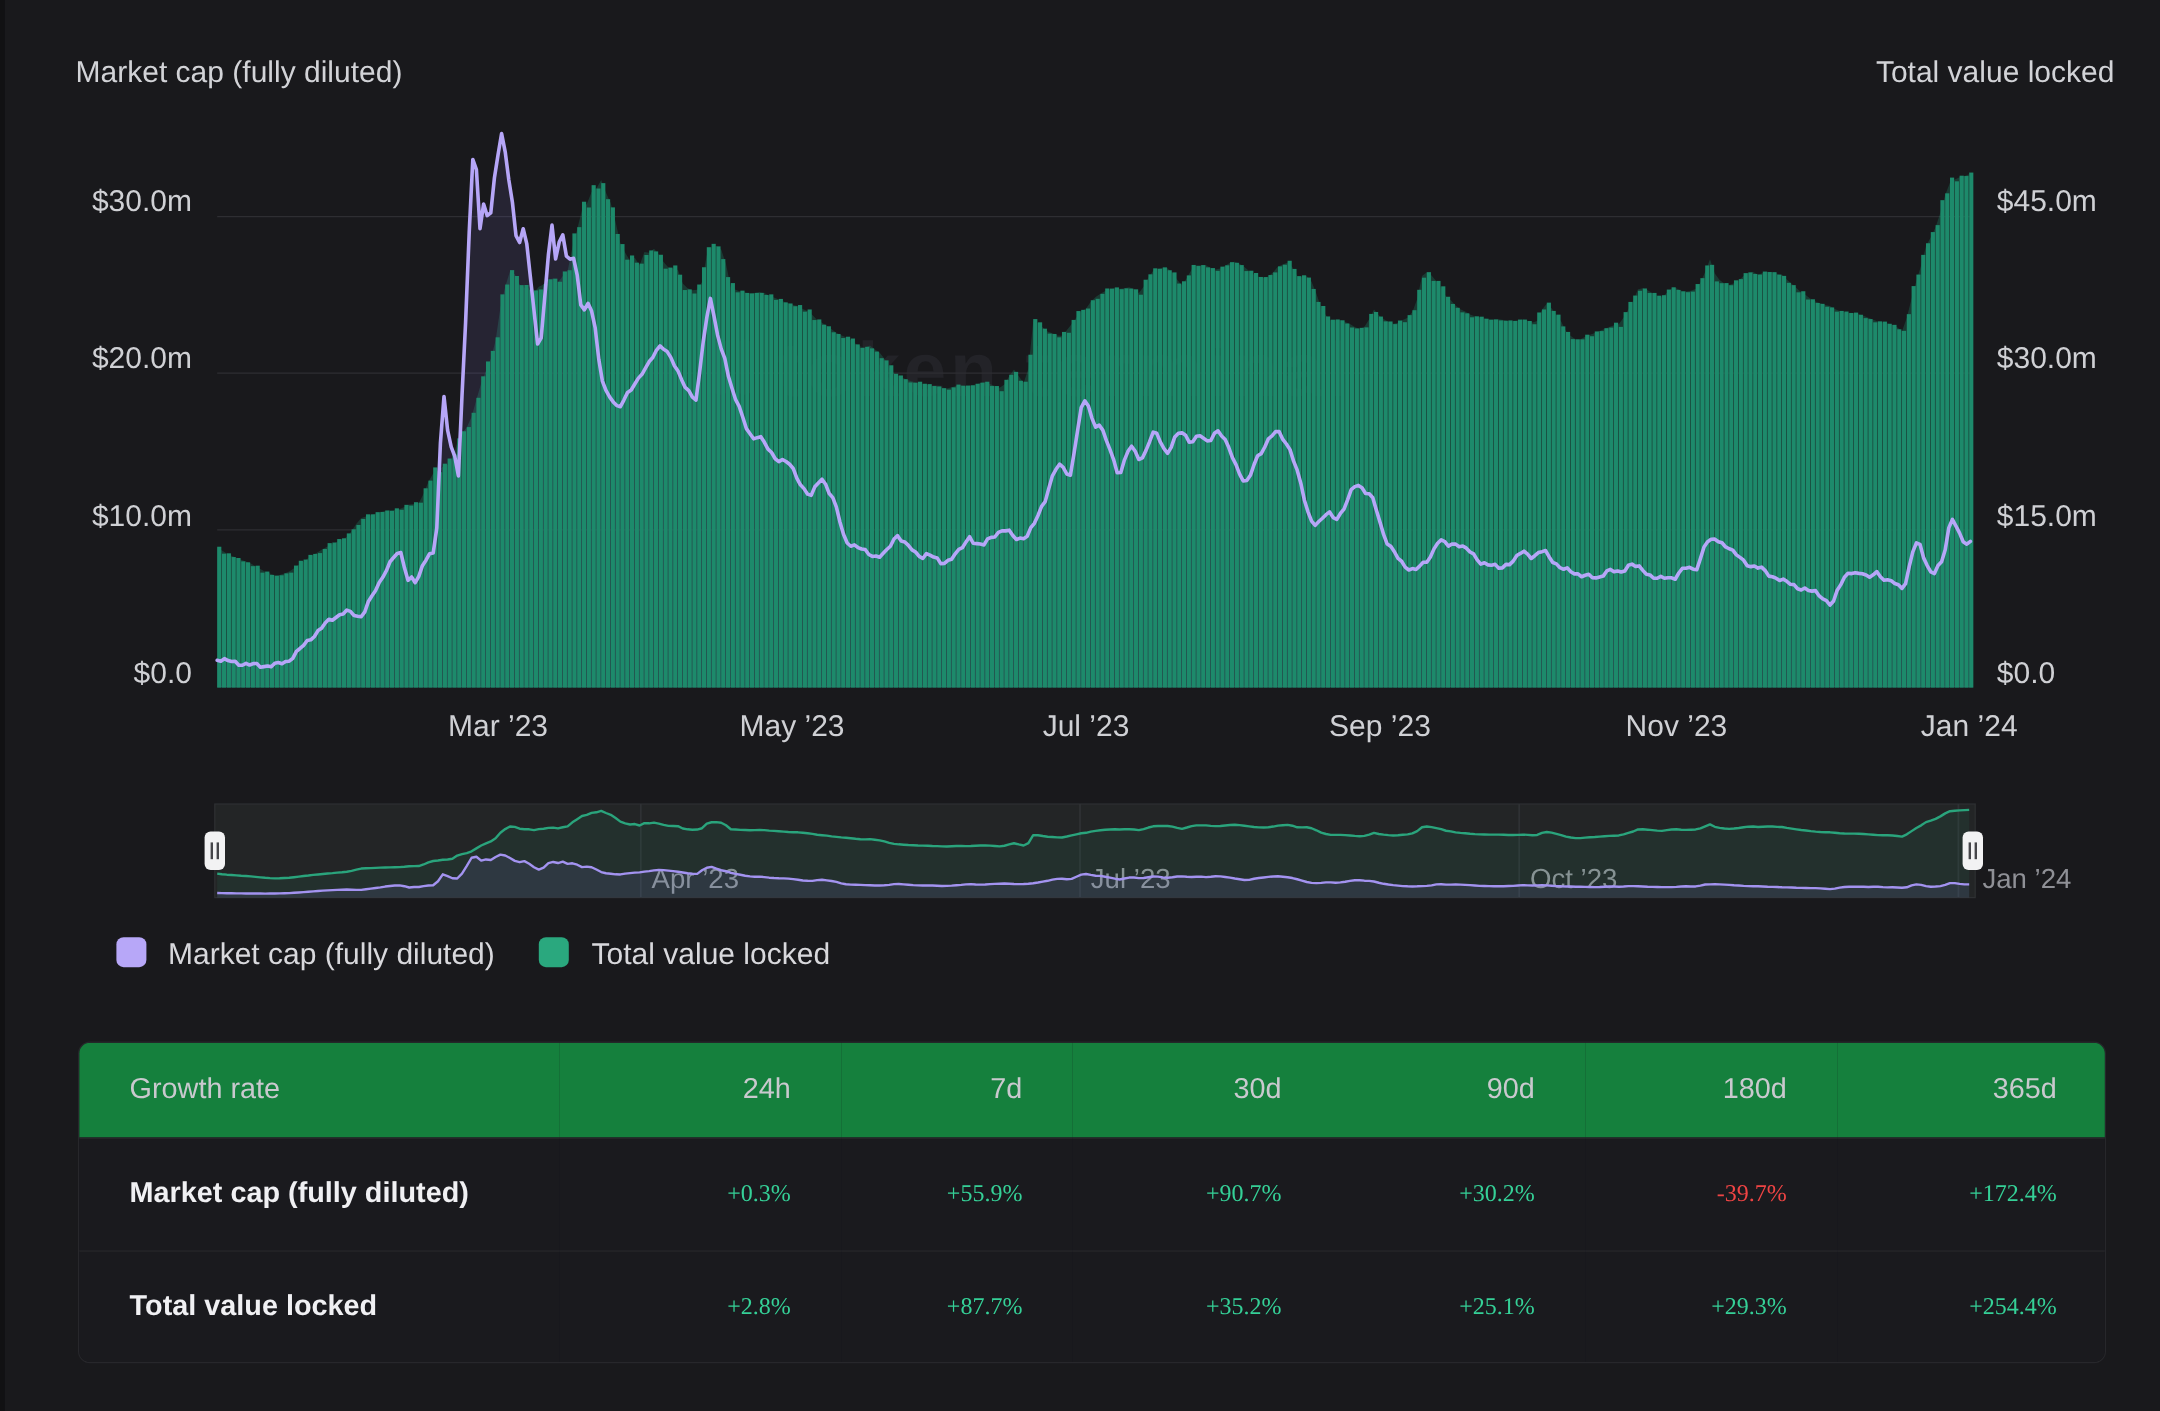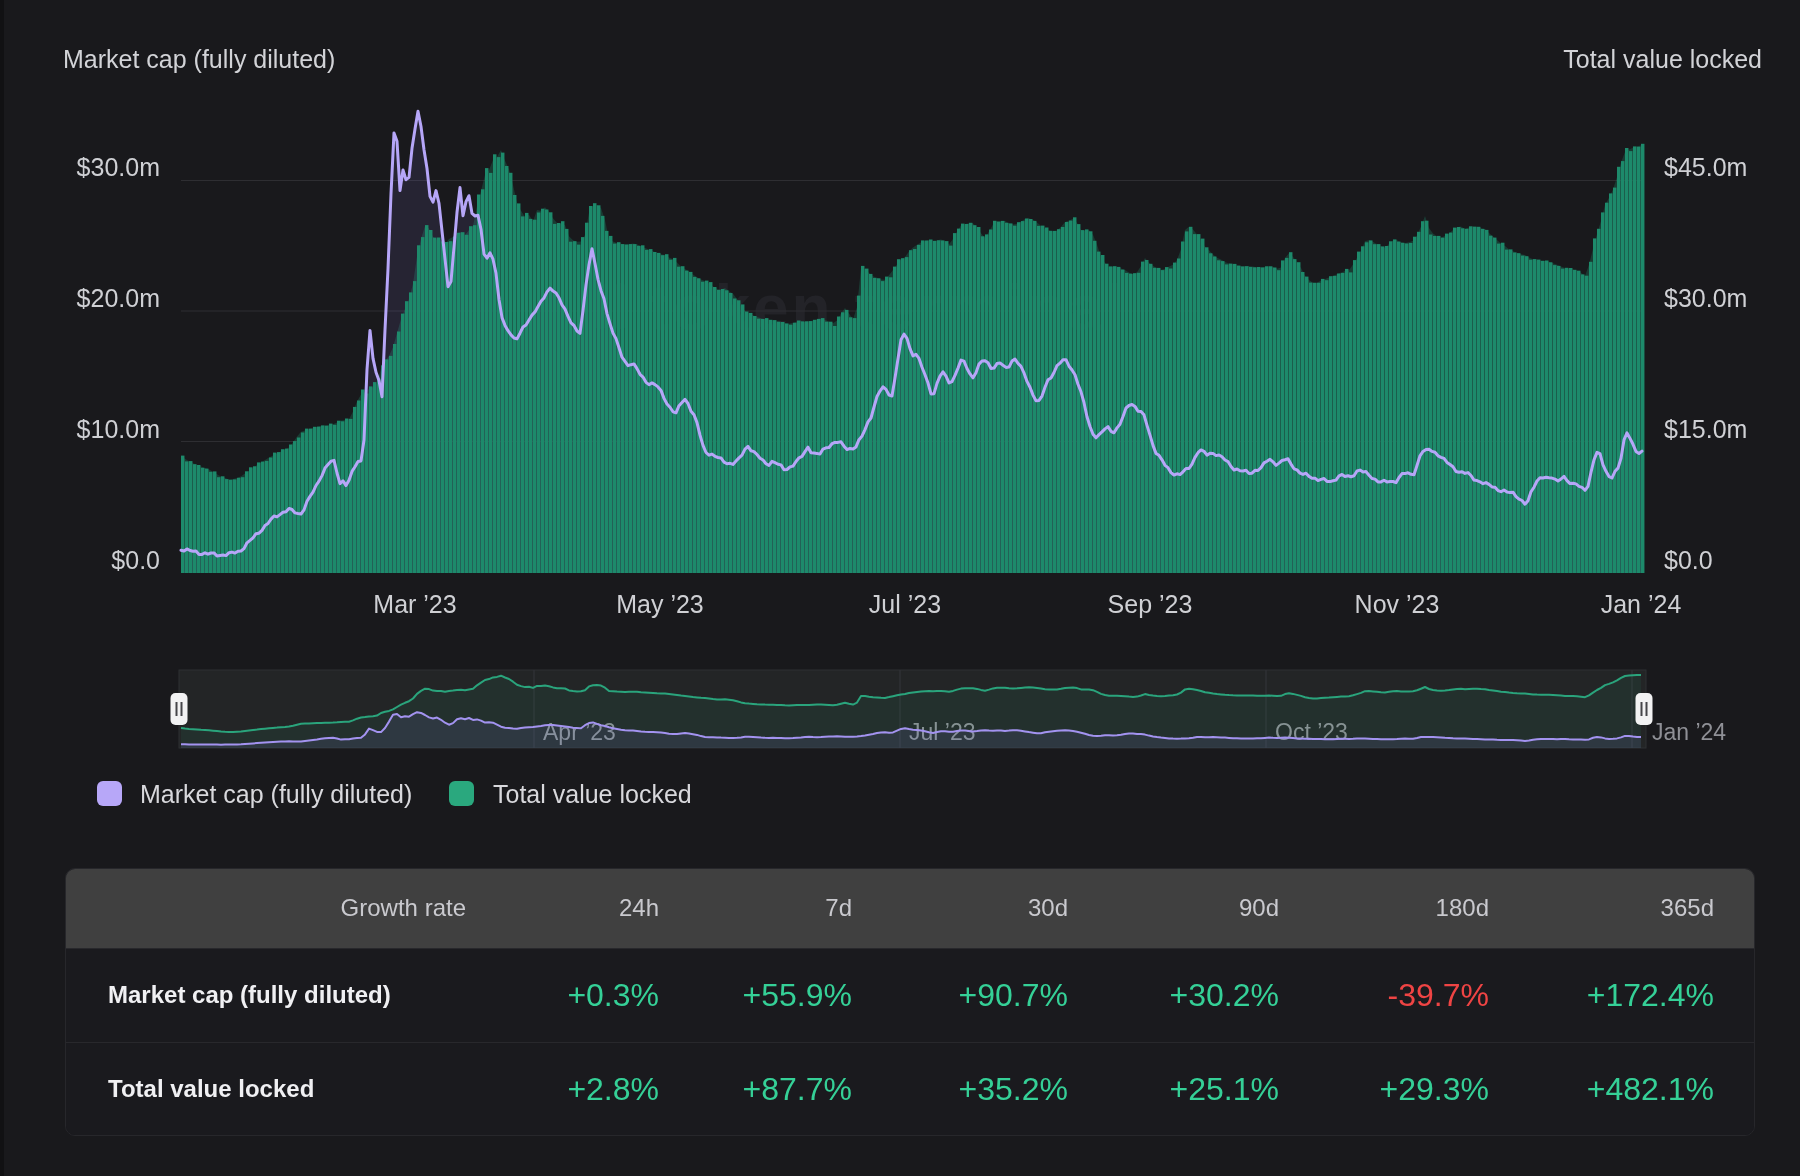--- a/index.html
+++ b/index.html
@@ -3,26 +3,26 @@
 <meta charset="utf-8">
 <style>
   * { margin:0; padding:0; box-sizing:border-box; }
   html,body { width:1800px; height:1176px; background:#19191c; overflow:hidden;
     font-family:"Liberation Sans", sans-serif; }
   .edge { position:absolute; left:0; top:0; width:4px; height:1176px; background:#111113; }
   .tbl { position:absolute; left:65px; top:868px; width:1690px; height:268px;
      border:1px solid #27272b; border-radius:10px; overflow:hidden; background:#19191d; }
   table { width:100%; border-collapse:collapse; table-layout:fixed; }
   td { font-size:24px; }
-  .hrow td { height:79px; background:#404040; color:#c9c9ce;text-align:right; }
+  .hrow td { height:79px; background:#15803d; color:#c9c9ce; }
   .drow td { height:94px; background:#1a1a1e; border-top:1px solid #28282c; }
   .lbl { text-align:left; padding-left:42px; }
   .b { color:#f0f0f3; font-weight:bold; }
   .v { text-align:right; padding-right:42px; }
-  .drow .v { font-family:Liberation Sans, sans-serif; font-size:32px; letter-spacing:0; }
+  .drow .v { font-family:Liberation Serif, serif; font-size:20px; letter-spacing:0; }
   .g { color:#35d097; }
   .r { color:#ef4444; }
 </style>
 </head>
 <body>
 <div class="edge"></div>
 <svg width="1800" height="850" viewBox="0 0 1800 850" style="position:absolute;top:0;left:0;font-family:'Liberation Sans', sans-serif;">
 <rect x="594" y="283" width="13" height="46" rx="6" fill="#232328"></rect>
 <rect x="614" y="283" width="13" height="46" rx="6" fill="#232328"></rect>
 <text x="648" y="330" font-size="64" font-weight="600" letter-spacing="3" fill="#232328">token terminal</text>
@@ -465,17 +465,17 @@
           <td class="v r" style="width:210px">-39.7%</td>
           <td class="v g" style="width:225px">+172.4%</td>
   </tr>
   <tr class="drow">
     <td class="lbl b">Total value locked</td>
     <td class="v g" style="width:235px">+2.8%</td>
           <td class="v g" style="width:193px">+87.7%</td>
           <td class="v g" style="width:216px">+35.2%</td>
           <td class="v g" style="width:211px">+25.1%</td>
           <td class="v g" style="width:210px">+29.3%</td>
-          <td class="v g" style="width:225px">+482.1%</td>
+          <td class="v g" style="width:225px">+254.4%</td>
   </tr>
  </tbody>
     </table>
 </div>
 
 </body></html>

